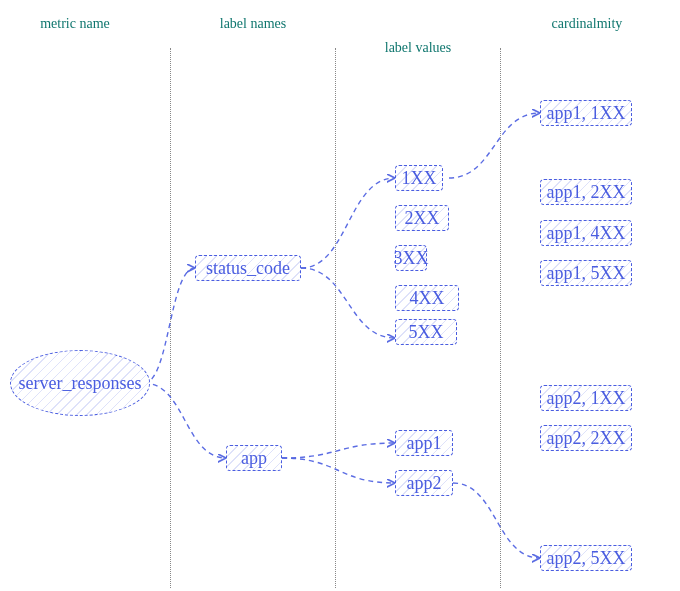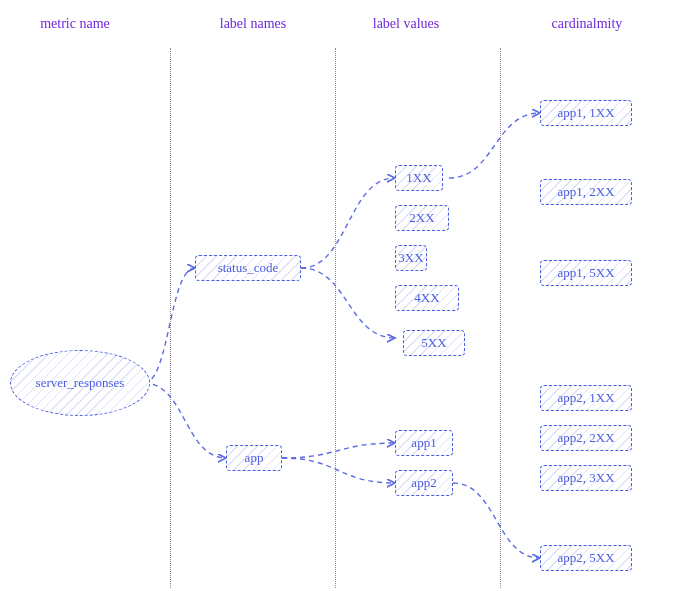--- a/index.html
+++ b/index.html
@@ -14,38 +14,38 @@
   .stage {
     position: relative;
     width: 680px;
     height: 591px;
   }
   
   .colhead {
     position: absolute;
     top: 16px;
     font-size: 14px;
-    color: #6d28d9;
+    color: #0f766e;
     text-align: center;
     transform: translateX(-50%);
     white-space: nowrap;
   }
   
   .vsep {
     position: absolute;
     top: 48px;
     height: 540px;
     border-left: 1.5px dotted #888;
   }
   
   .node {
     position: absolute;
     border: 1.6px dashed #4a5de0;
     color: #4a5de0;
-    font-size: 13px;
+    font-size: 18px;
     display: flex;
     align-items: center;
     justify-content: center;
     padding: 0 8px;
     box-sizing: border-box;
     white-space: nowrap;
     
     background-image: repeating-linear-gradient(
       135deg,
       rgba(74,93,224,0.18) 0px,
@@ -74,21 +74,21 @@
     opacity: 0.9;
   }
 </style>
 </head>
 <body>
 
 <div class="stage" id="stage">
 
   <div class="colhead" style="left: 75px;">metric name</div>
   <div class="colhead" style="left: 253px;">label names</div>
-  <div class="colhead" style="left: 406px;">label values</div>
+  <div class="colhead" style="left: 418px; margin-top: 24px;">label values</div>
   <div class="colhead" style="left: 587px;">cardinalmity</div>
 
   <div class="vsep" style="left: 170px;"></div>
   <div class="vsep" style="left: 335px;"></div>
   <div class="vsep" style="left: 500px;"></div>
 
   <svg class="arrows" id="arrows">
     <defs>
       <marker id="ah" markerWidth="8" markerHeight="8" refX="6" refY="3" orient="auto">
         <path d="M0,0 L6,3 L0,6" fill="none" stroke="#4a5de0" stroke-width="1.2"></path>
@@ -103,23 +103,23 @@
       <path d="M 449 178 C 494.5 178, 494.5 113, 540 113" class="arrow"></path>
       <path d="M 453 483 C 496.5 483, 496.5 558, 540 558" class="arrow"></path>
     </svg>
 <div class="node ell" style="left: 10px; top: 350px; width: 140px; height: 66px;">server_responses</div>
     <div class="node rect" style="left: 195px; top: 255px; width: 106px;">status_code</div>
     <div class="node rect" style="left: 226px; top: 445px; width: 56px;">app</div>
     <div class="node rect" style="left: 395px; top: 165px; width: 48px;">1XX</div>
     <div class="node rect" style="left: 395px; top: 205px; width: 54px;">2XX</div>
     <div class="node rect" style="left: 395px; top: 245px; width: 32px;">3XX</div>
     <div class="node rect" style="left: 395px; top: 285px; width: 64px;">4XX</div>
-    <div class="node rect" style="left: 395px; top: 330px; width: 62px; margin-left: 8px;">5XX</div>
+    <div class="node rect" style="left: 395px; top: 319px; width: 62px;">5XX</div>
     <div class="node rect" style="left: 395px; top: 430px; width: 58px;">app1</div>
     <div class="node rect" style="left: 395px; top: 470px; width: 58px;">app2</div>
     <div class="node rect" style="left: 540px; top: 100px; width: 92px;">app1, 1XX</div>
     <div class="node rect" style="left: 540px; top: 140px; width: 92px; margin-top: 39px;">app1, 2XX</div>
+    <div class="node rect" style="left: 540px; top: 220px; width: 92px;">app1, 4XX</div>
     <div class="node rect" style="left: 540px; top: 260px; width: 92px;">app1, 5XX</div>
     <div class="node rect" style="left: 540px; top: 385px; width: 92px;">app2, 1XX</div>
     <div class="node rect" style="left: 540px; top: 425px; width: 92px;">app2, 2XX</div>
-    <div class="node rect" style="left: 540px; top: 465px; width: 92px;">app2, 3XX</div>
     <div class="node rect" style="left: 540px; top: 545px; width: 92px;">app2, 5XX</div>
   </div>
 
 </body></html>

